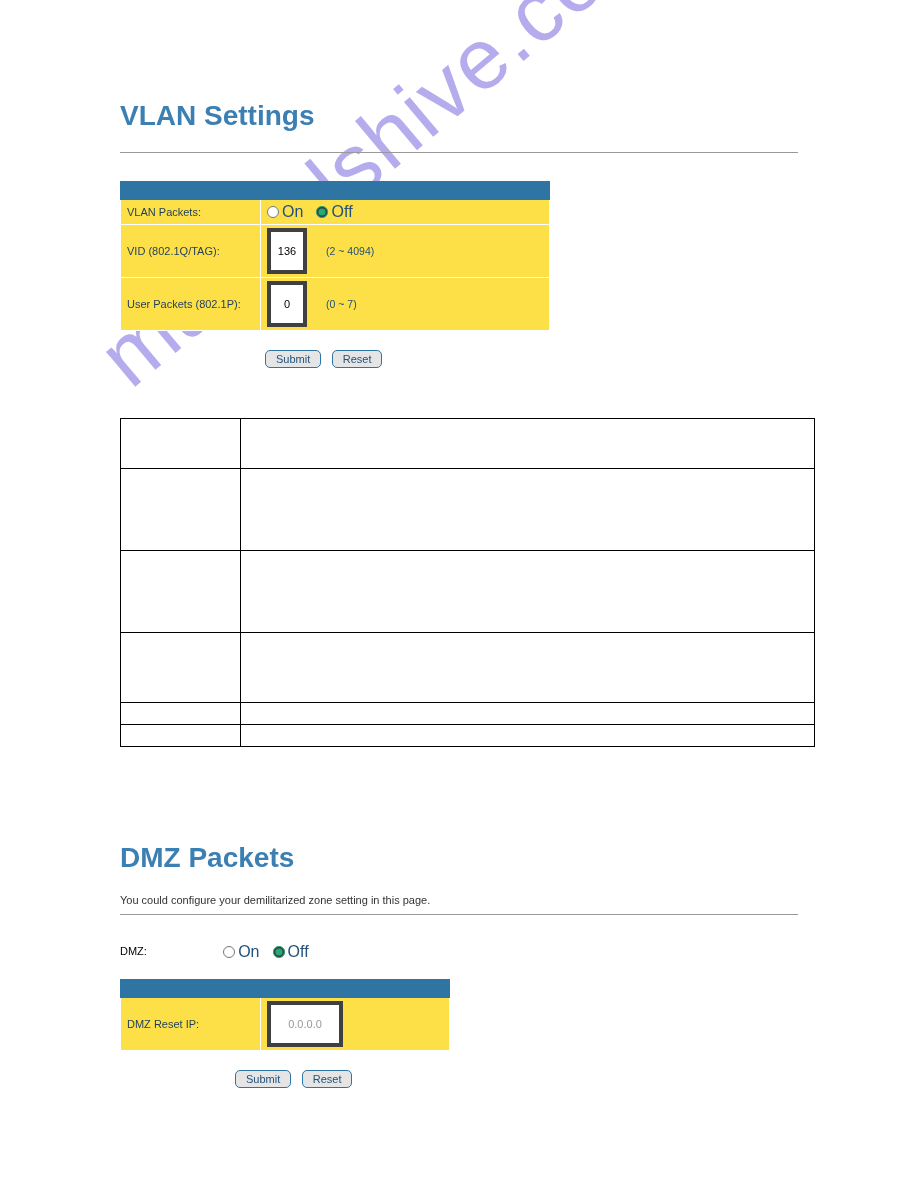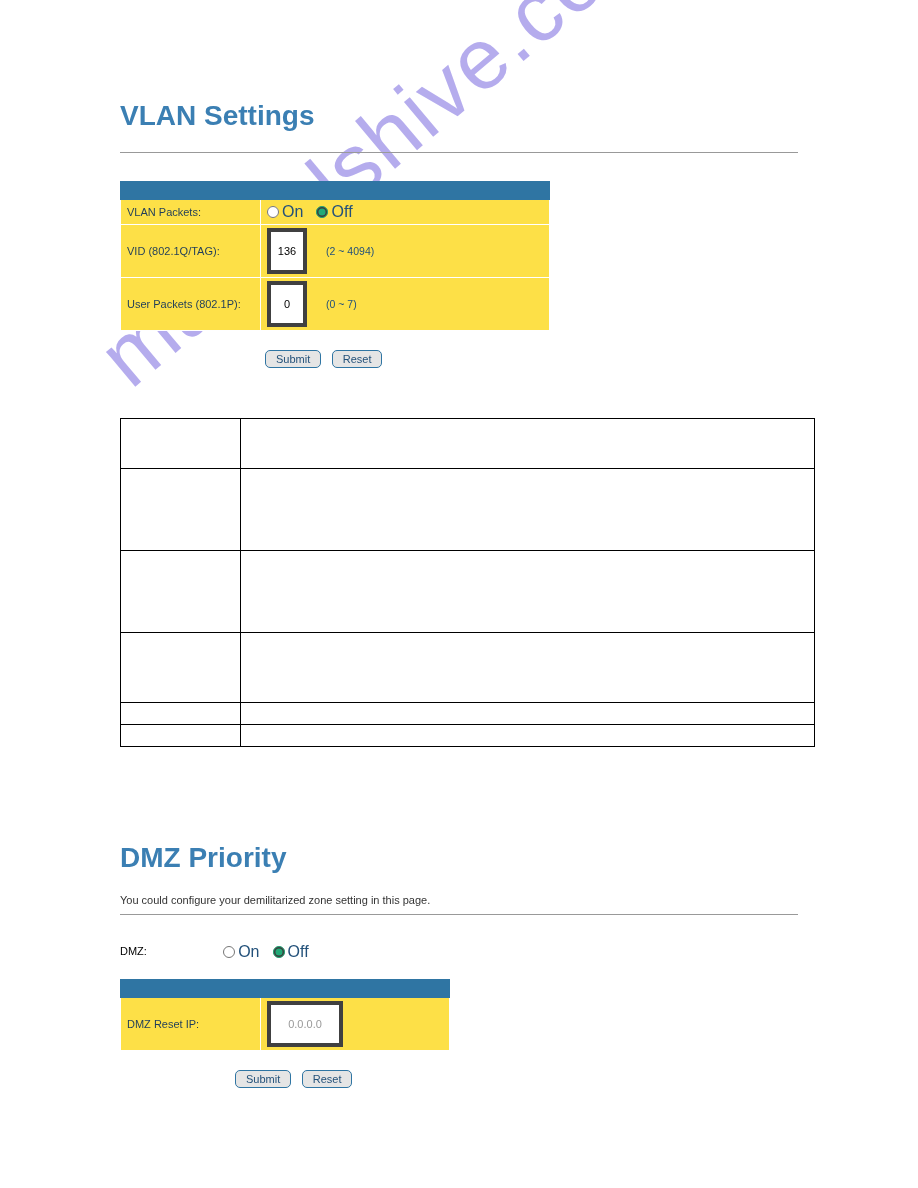--- a/index.html
+++ b/index.html
@@ -182,21 +182,21 @@
           <td></td>
         </tr>
     <tr class="r-short">
           <td class="c1"></td>
           <td></td>
         </tr>
   </tbody>
     </table>
 
   <div class="dmz-block">
-    <h1 class="sec-title">DMZ Priority</h1>
+    <h1 class="sec-title">DMZ Packets</h1>
     <p class="sec-desc">You could configure your demilitarized zone setting in this page.</p>
     <hr class="rule">
 
     <div class="dmz-onoff">
       <span class="lbl">DMZ:</span>
       <input type="radio" class="radio" name="dmz" style="">
       <span class="radio-label">On</span>
       <input type="radio" class="radio" name="dmz" checked="" style="">
       <span class="radio-label">Off</span>
     </div>

